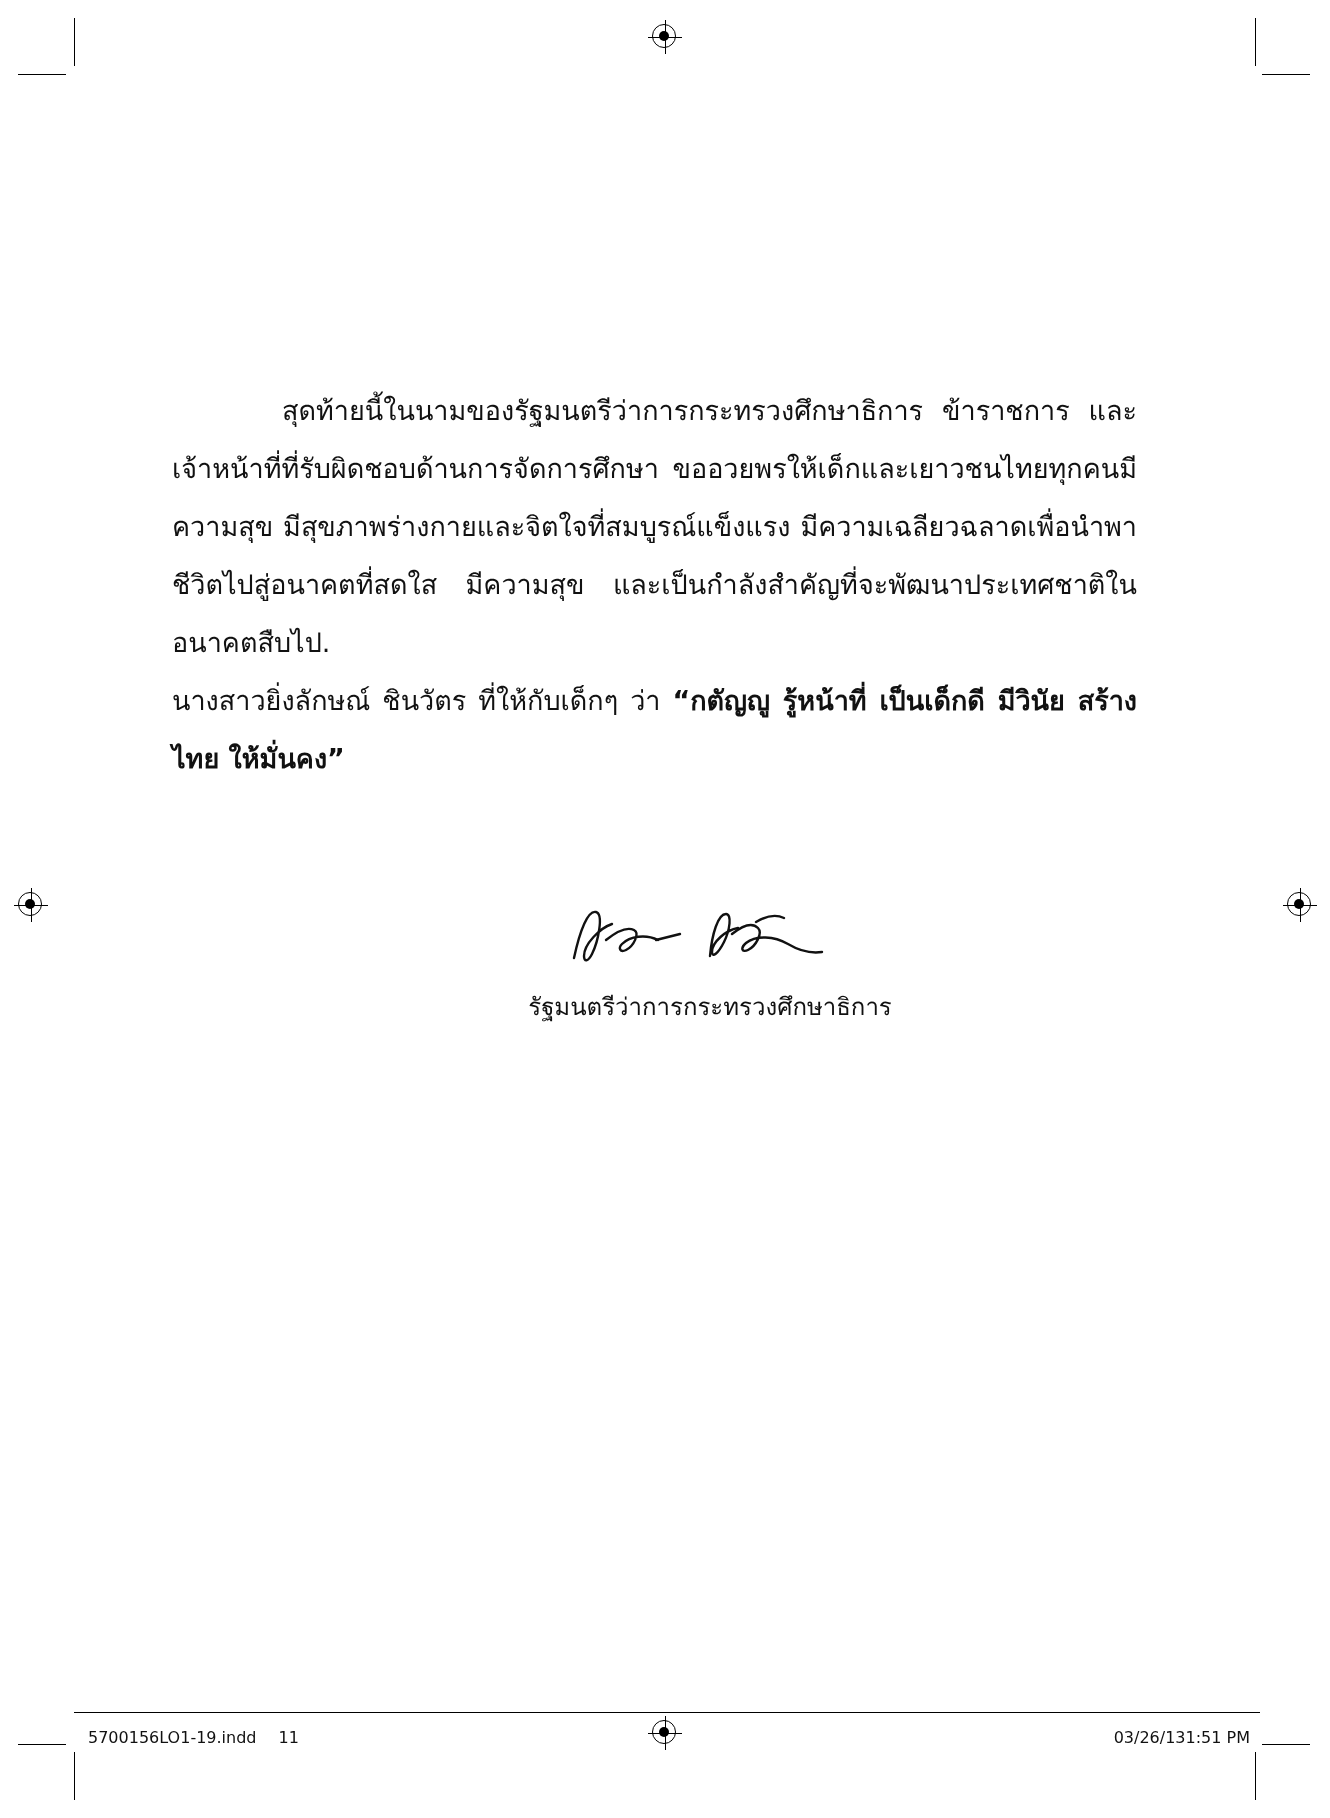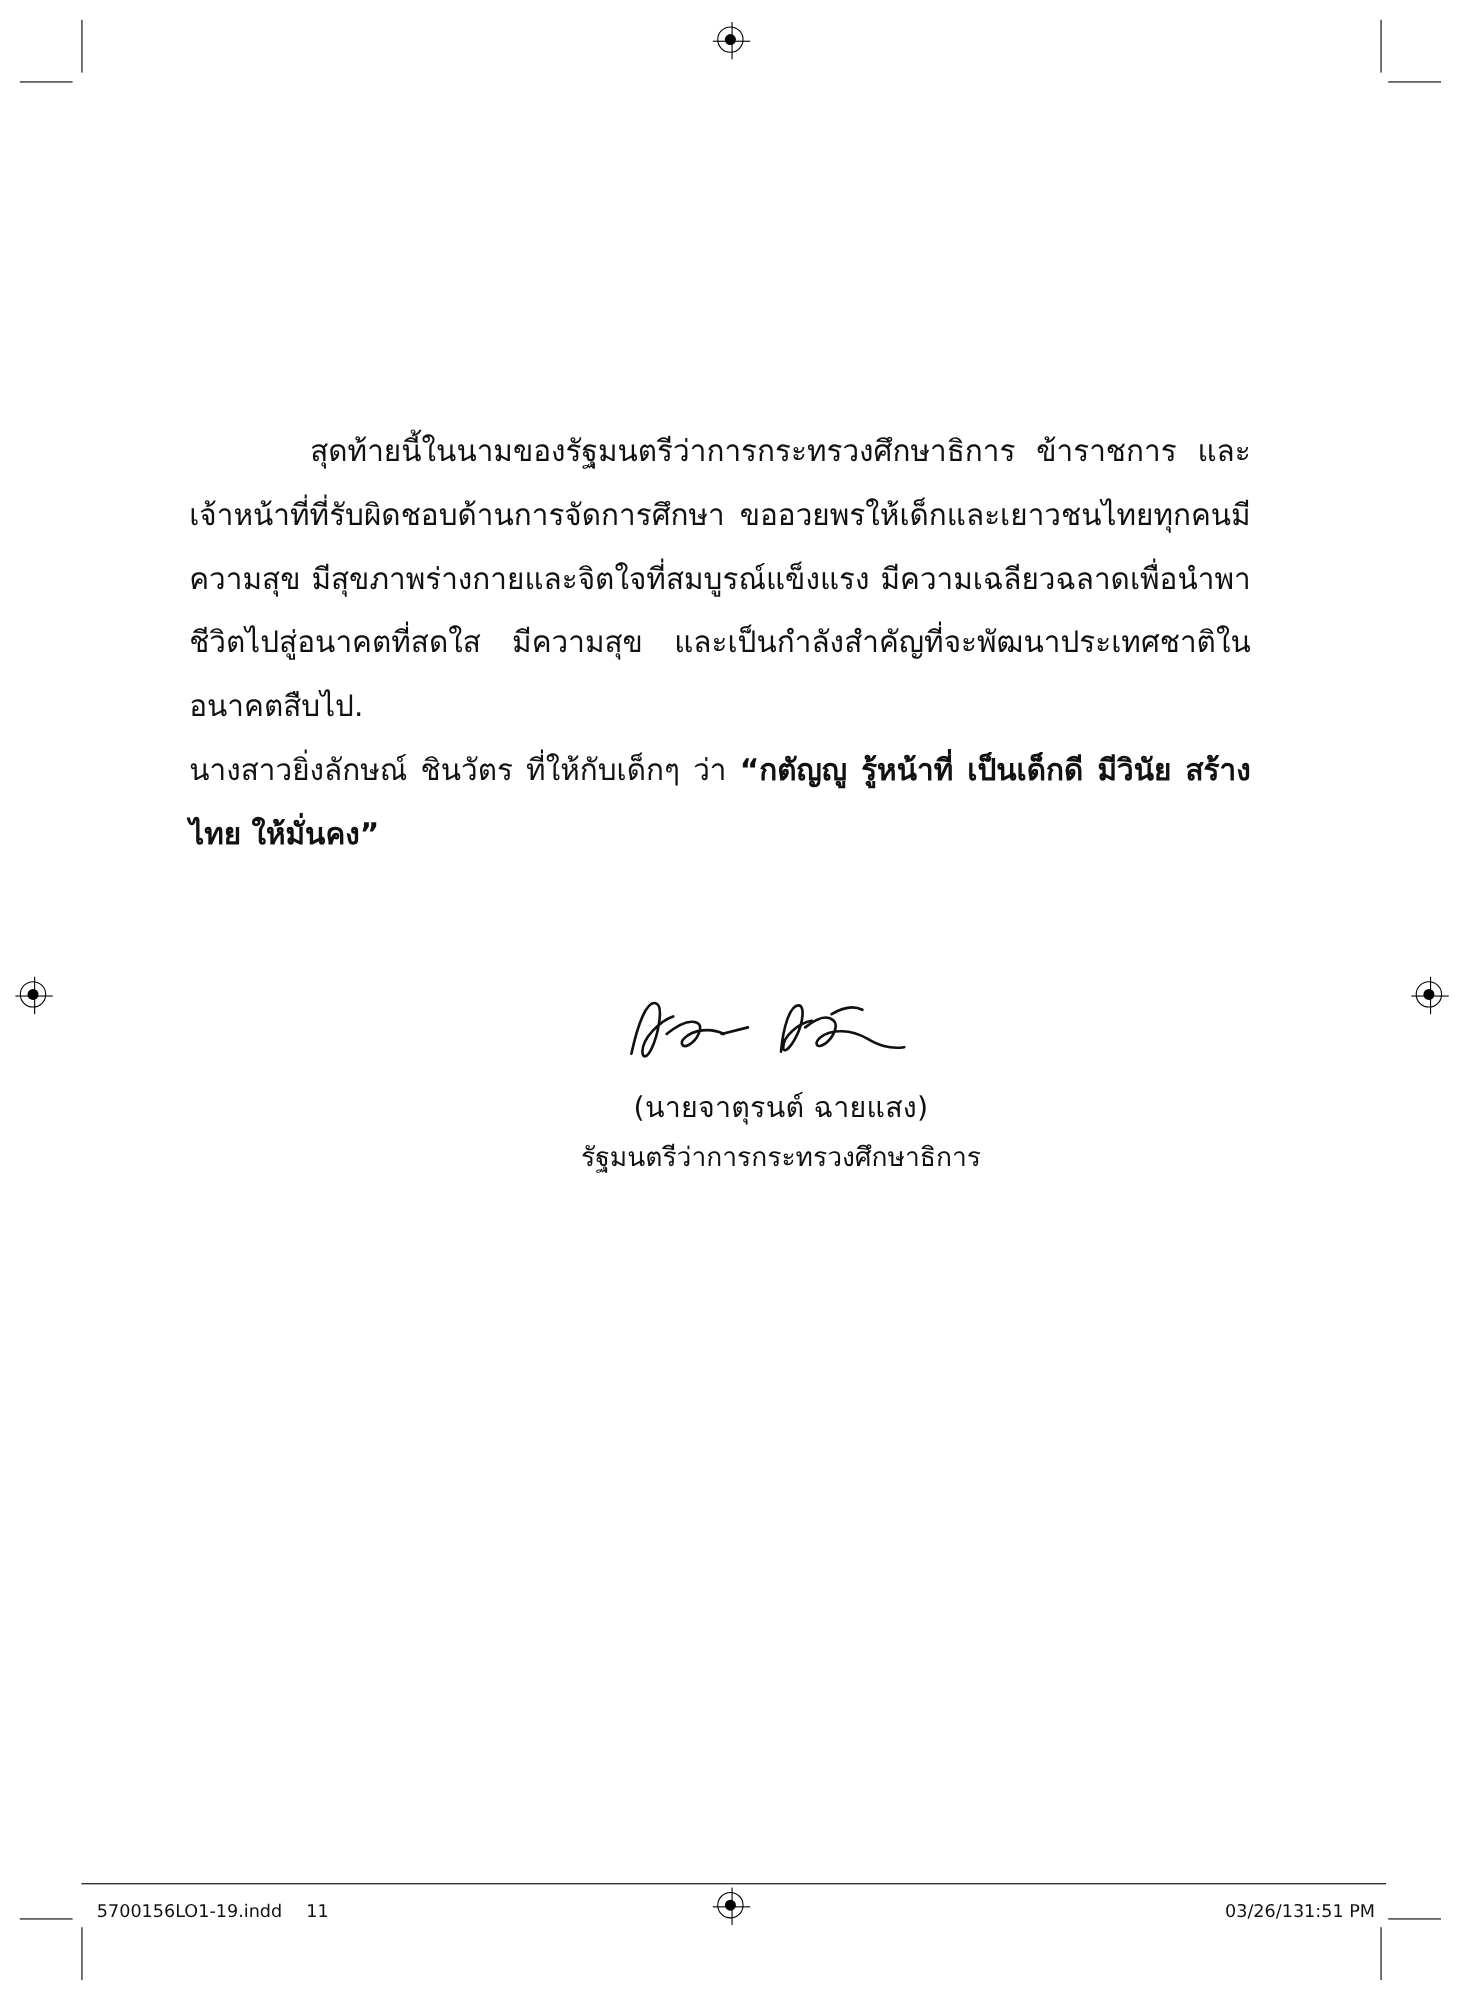--- a/index.html
+++ b/index.html
@@ -206,21 +206,20 @@
   <svg class="signature-svg" width="300" height="76" viewBox="0 0 300 76">
     <g fill="none" stroke="#111" stroke-width="2.4" stroke-linecap="round" stroke-linejoin="round">
       <path d="M14 58 C 20 30, 28 10, 36 12 C 44 14, 38 42, 32 54 C 28 62, 24 62, 24 56 C 24 44, 40 28, 52 24"></path>
       <path d="M46 40 C 56 32, 66 26, 74 30 C 80 33, 74 46, 66 50 C 60 53, 58 48, 62 44 C 70 36, 86 34, 98 40"></path>
       <path d="M96 40 C 104 38, 112 36, 120 34"></path>
       <path d="M150 56 C 152 34, 158 14, 166 14 C 172 14, 170 30, 164 42 C 158 54, 152 58, 152 52 C 152 42, 166 30, 178 28"></path>
       <path d="M172 34 C 182 26, 192 22, 198 28 C 203 33, 196 46, 188 50 C 182 53, 180 48, 186 43 C 196 35, 214 36, 228 44 C 238 50, 248 54, 262 52"></path>
       <path d="M196 22 C 206 16, 216 14, 224 18"></path>
     </g>
   </svg>
-  <div class="sig-name">(นายจาตุรนต์   ฉายแสง)</div>
   <div class="sig-title">รัฐมนตรีว่าการกระทรวงศึกษาธิการ</div>
 </div>
 
 <div class="footer-rule"></div>
 
 <div class="reg-mark footer-reg">
   <div class="cross-v"></div>
     <div class="cross-h"></div>
     <div class="ring"></div>
     <div class="dot"></div>

